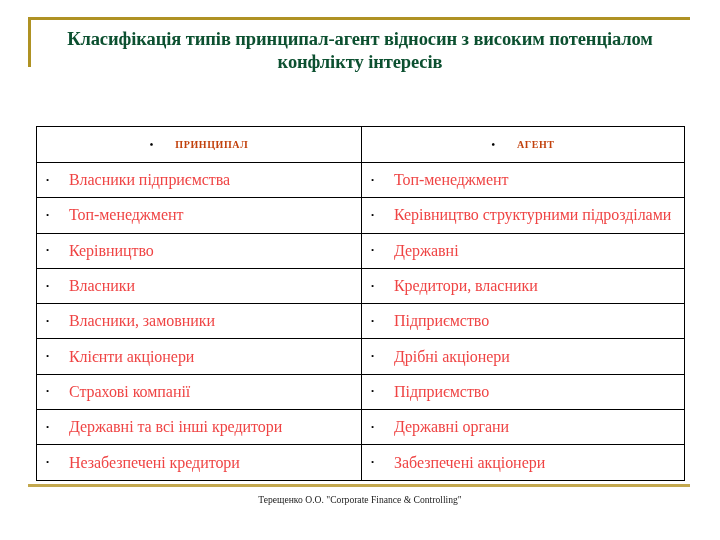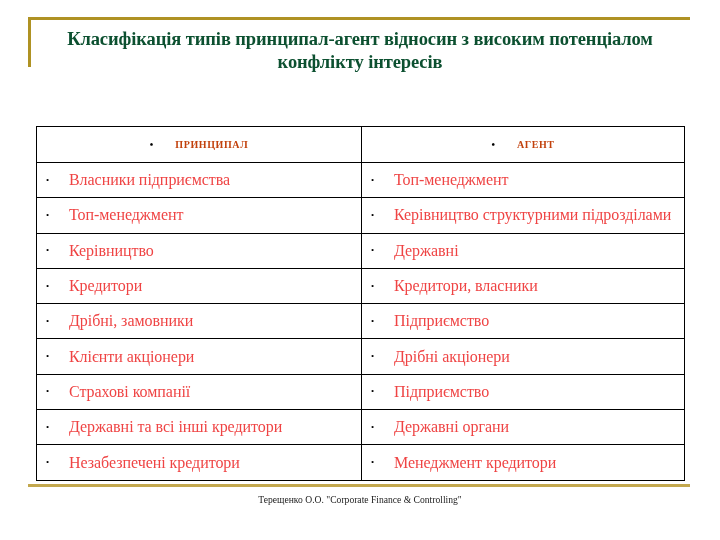--- a/index.html
+++ b/index.html
@@ -195,35 +195,35 @@
           <div class="row-inner">
             <span class="row-bullet">•</span>
             <span class="row-text">Державні</span>
           </div>
         </td>
       </tr>
       <tr>
         <td class="row-cell">
           <div class="row-inner">
             <span class="row-bullet">•</span>
-            <span class="row-text">Кредитори</span>
+            <span class="row-text">Власники</span>
           </div>
         </td>
         <td class="row-cell">
           <div class="row-inner">
             <span class="row-bullet">•</span>
             <span class="row-text">Кредитори, власники</span>
           </div>
         </td>
       </tr>
       <tr>
         <td class="row-cell">
           <div class="row-inner">
             <span class="row-bullet">•</span>
-            <span class="row-text">Дрібні, замовники</span>
+            <span class="row-text">Власники, замовники</span>
           </div>
         </td>
         <td class="row-cell">
           <div class="row-inner">
             <span class="row-bullet">•</span>
             <span class="row-text">Підприємство</span>
           </div>
         </td>
       </tr>
       <tr>
@@ -271,21 +271,21 @@
       <tr>
         <td class="row-cell">
           <div class="row-inner">
             <span class="row-bullet">•</span>
             <span class="row-text">Незабезпечені кредитори</span>
           </div>
         </td>
         <td class="row-cell">
           <div class="row-inner">
             <span class="row-bullet">•</span>
-            <span class="row-text">Менеджмент кредитори</span>
+            <span class="row-text">Забезпечені акціонери</span>
           </div>
         </td>
       </tr>
     </tbody>
   </table>
 
   <div class="footer">Терещенко О.О. "Corporate Finance &amp; Controlling"</div>
 
 </div>
 

